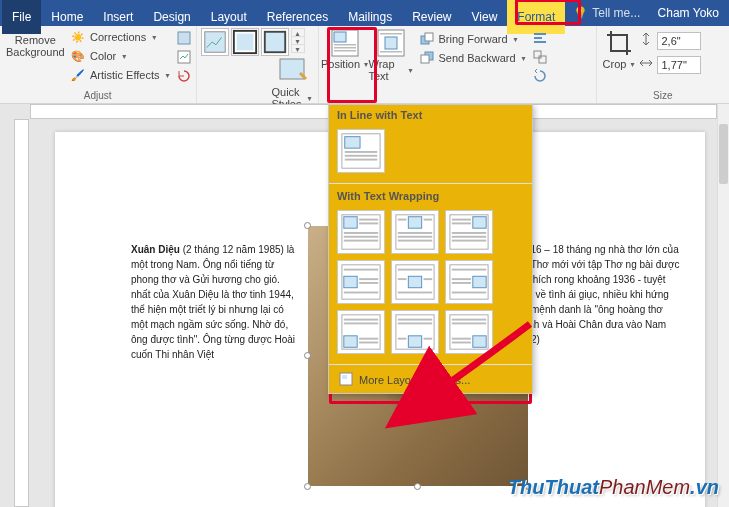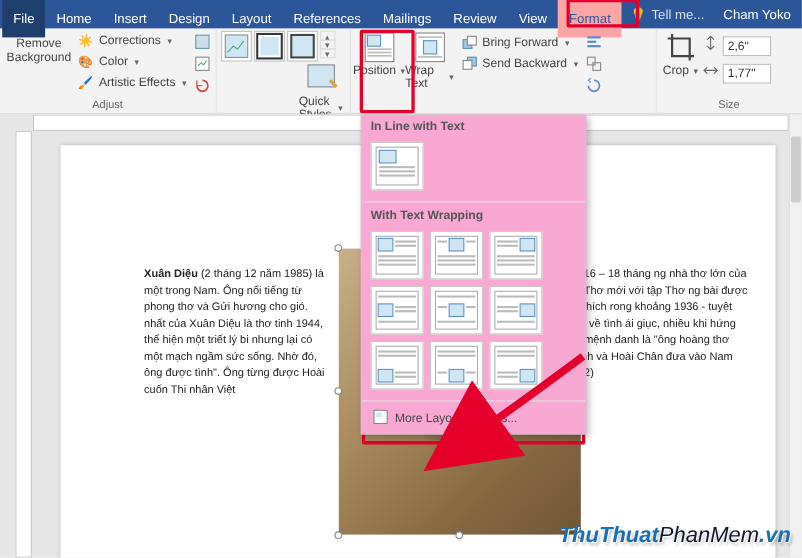--- a/index.html
+++ b/index.html
@@ -1,21 +1,21 @@
 <!DOCTYPE html>
 <html><head>
 <meta charset="utf-8">
 <style>
 * { margin: 0; padding: 0; box-sizing: border-box; font-family: "Segoe UI", Tahoma, sans-serif; }
 body { width: 729px; height: 507px; overflow: hidden; background: #f0f0f0; position: relative; }
 
 
 .tab-bar { height: 26px; background: #2b579a; display: flex; align-items: stretch; color: #fff; font-size: 12px; padding-left: 2px; }
 .tab { padding: 17px 10px; display: flex; align-items: center; cursor: pointer; }
-.tab.active { background: #fca5a5; color: #2b579a; }
+.tab.active { background: #fde047; color: #2b579a; }
 .tab.file { background: #1e3e6e; }
 .tell-me { flex: 1; display: flex; align-items: center; padding-left: 8px; opacity: .8; gap: 4px; }
 .user { padding: 0 10px; display: flex; align-items: center; }
 
 
 .ribbon { height: 78px; background: #f3f3f3; border-bottom: 1px solid #d4d4d4; display: flex; }
 .group { border-right: 1px solid #e1e1e1; display: flex; flex-direction: column; padding: 2px 4px 0; }
 .group-body { flex: 1; display: flex; align-items: flex-start; gap: 2px; }
 .group-label { font-size: 10px; text-align: center; color: #666; padding: 1px 0 2px; }
 .big-btn { width: 60px; display: flex; flex-direction: row; align-items: center; font-size: 11px; color: #444; gap: 2px; padding-top: 2px; }
@@ -52,31 +52,31 @@
 .photo::before { content: ""; position: absolute; left: 50%; top: 55%; width: 90px; height: 110px; background: radial-gradient(ellipse at 50% 30%, rgba(60,40,20,.6) 0%, rgba(60,40,20,.4) 30%, transparent 70%); transform: translate(-50%,-50%); border-radius: 50% 50% 40% 40%; }
 .handle { position: absolute; width: 7px; height: 7px; background: #fff; border: 1px solid #888; border-radius: 50%; }
 .handle.tl { left: -4px; top: -4px; } .handle.tm { left: 50%; top: -4px; margin-left: -4px; } .handle.tr { right: -4px; top: -4px; }
 .handle.ml { left: -4px; top: 50%; margin-top: -4px; } .handle.mr { right: -4px; top: 50%; margin-top: -4px; }
 .handle.bl { left: -4px; bottom: -4px; } .handle.bm { left: 50%; bottom: -4px; margin-left: -4px; } .handle.br { right: -4px; bottom: -4px; }
 .rot { position: absolute; left: 50%; top: -24px; width: 10px; height: 10px; margin-left: -5px; background: #fff; border: 1px solid #888; border-radius: 50%; }
 .rot::after { content: "↻"; position: absolute; left: 1px; top: -2px; font-size: 9px; color: #666; }
 strong { font-weight: 700; }
 
 
-.dropdown { position: absolute; top: 0; left: 328px; width: 205px; background: #f9a8d4; border: 1px solid #c8c8c8; box-shadow: 2px 2px 6px rgba(0,0,0,.25); z-index: 50; font-size: 11px; color: #444; }
+.dropdown { position: absolute; top: 0; left: 328px; width: 205px; background: #eab308; border: 1px solid #c8c8c8; box-shadow: 2px 2px 6px rgba(0,0,0,.25); z-index: 50; font-size: 11px; color: #444; }
 .dd-section-label { padding: 4px 8px; font-weight: 600; color: #555; }
 .dd-grid { display: flex; flex-wrap: wrap; gap: 6px; padding: 4px 8px 8px; }
 .dd-thumb { width: 48px; height: 44px; border: 1px solid #c8c8c8; background: #fff; display: flex; align-items: center; justify-content: center; }
 .dd-thumb svg { width: 100%; height: 100%; }
 .dd-sep { height: 1px; background: #e0e0e0; margin: 2px 0; }
 .dd-item { display: flex; align-items: center; gap: 6px; padding: 5px 10px; }
 
 
 .watermark { position: absolute; right: 10px; bottom: 8px; font-size: 20px; font-weight: 700; font-style: italic; color: #1a6fb5; text-shadow: 1px 1px 0 #fff, 2px 2px 3px rgba(0,0,0,.25); z-index: 200; }
-.watermark .thin { font-weight: 400; color: #0f172a; }
+.watermark .thin { font-weight: 400; color: #7f1d1d; }
 .watermark .ext { color: #1a6fb5; }
 
 
 .arrow { position: absolute; z-index: 150; }
 .arrow svg { overflow: visible; }
 
 
 .scrollbar-v { position: absolute; top: 0; right: 0; width: 12px; bottom: 0; background: #f0f0f0; border-left: 1px solid #ddd; }
 .scrollbar-v .thumb-sc { position: absolute; left: 1px; right: 1px; top: 20px; height: 60px; background: #cdcdcd; border-radius: 2px; }
 </style>

